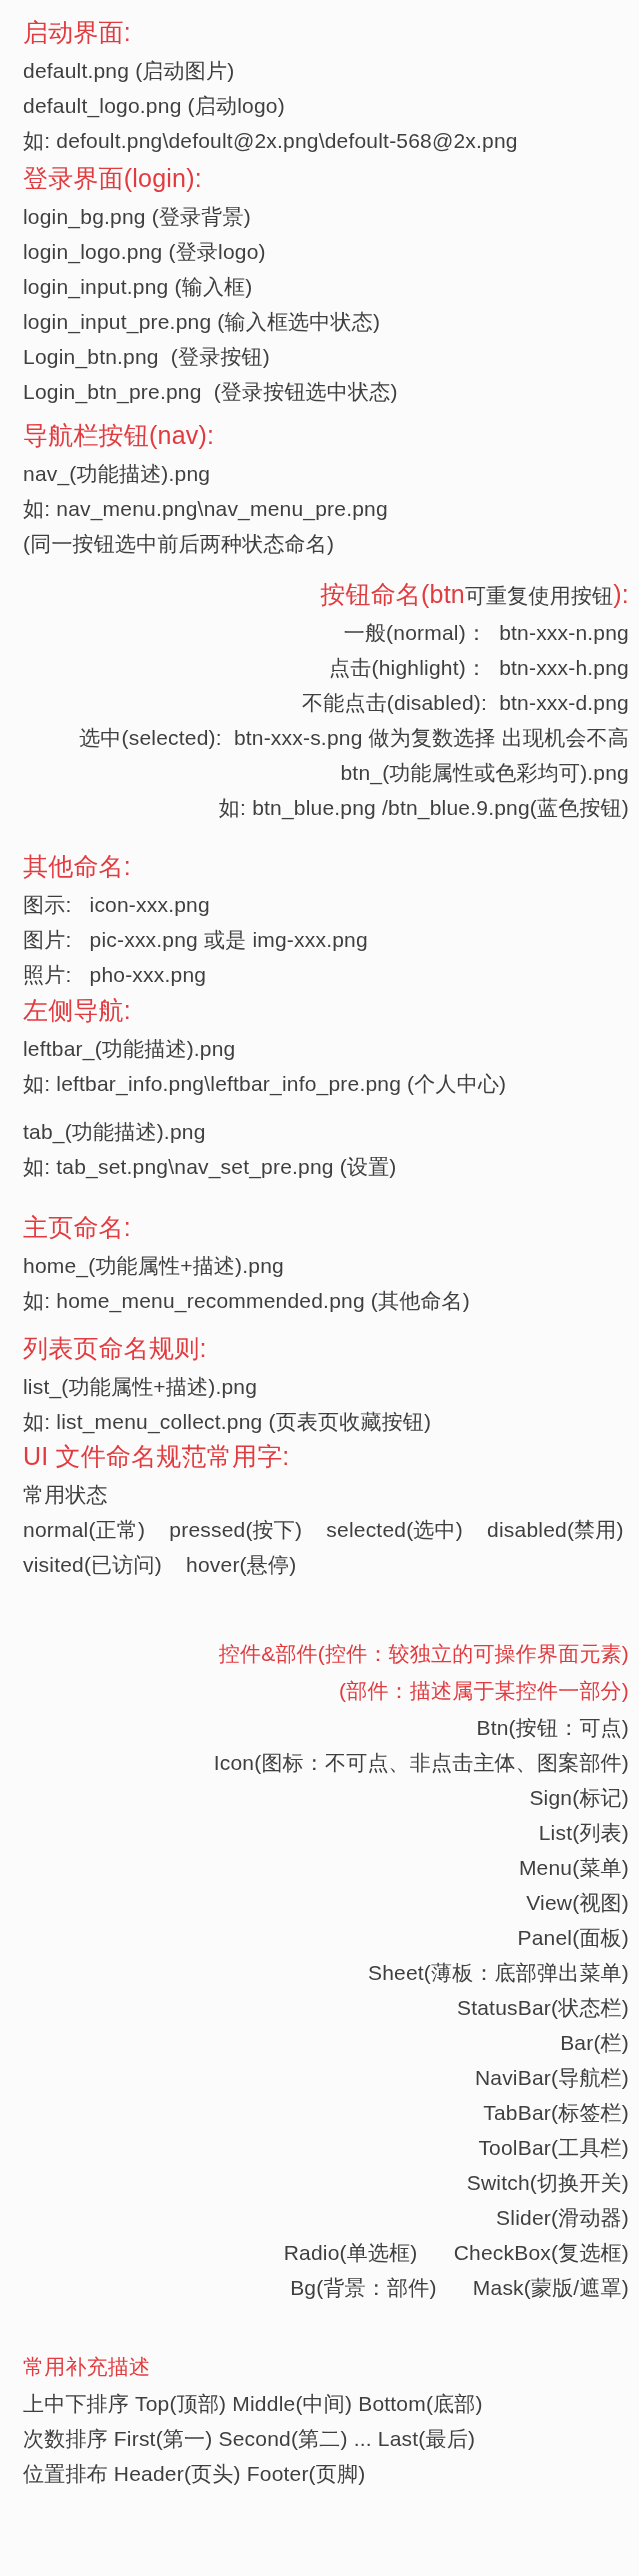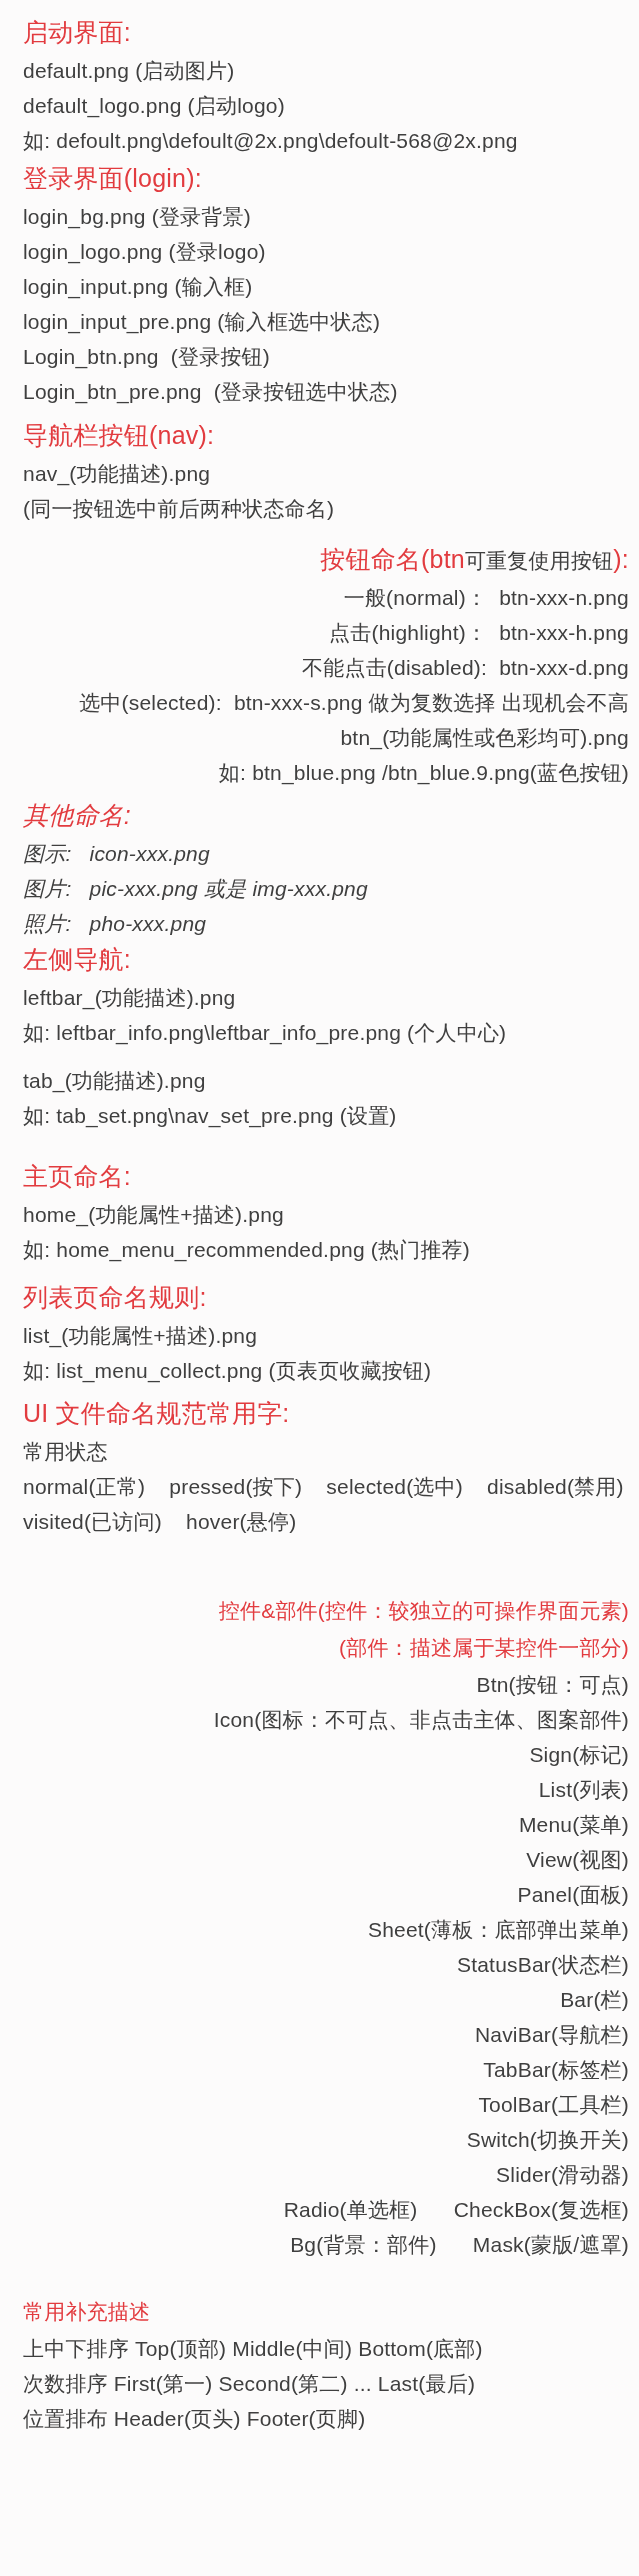--- a/index.html
+++ b/index.html
@@ -28,28 +28,28 @@
   }
   .hpart-red { color: #e23b3f; }
   .hpart-dark { color: #3f3f3f; }
   .sz-lg { font-size: 25px; }
   .sz-sm { font-size: 21px; }
   section { margin: 0; }
   
   section:nth-of-type(2)  { margin-top: 3px;  }
   section:nth-of-type(3)  { margin-top: 9px;  }
   section:nth-of-type(4)  { margin-top: 16px; text-align: right; }
-  section:nth-of-type(5)  { margin-top: 8px; font-style: italic; }
+  section:nth-of-type(5)  { margin-top: 24px; }
   section:nth-of-type(6)  { margin-top: 1px;  }
   section:nth-of-type(7)  { margin-top: 13px; }
   section:nth-of-type(8)  { margin-top: 26px; }
   section:nth-of-type(9)  { margin-top: 13px; }
-  section:nth-of-type(10) { margin-top: 8px;  }
+  section:nth-of-type(10) {  }
   section:nth-of-type(11) { margin-top: 54px; text-align: right; }
-  section:nth-of-type(12) { margin-top: 32px; }
+  section:nth-of-type(12) { margin-top: 44px; }
 </style>
 </head>
 <body>
 
 <div class="page">
   <div id="sections-root">
       <section>
         <div class="heading-line"><span class="hpart-red sz-lg">启动界面:</span></div>
         <div class="line">default.png (启动图片)</div>
         <div class="line">default_logo.png (启动logo)</div>
@@ -60,20 +60,21 @@
         <div class="line">login_bg.png (登录背景)</div>
         <div class="line">login_logo.png (登录logo)</div>
         <div class="line">login_input.png (输入框)</div>
         <div class="line">login_input_pre.png (输入框选中状态)</div>
         <div class="line">Login_btn.png  (登录按钮)</div>
         <div class="line">Login_btn_pre.png  (登录按钮选中状态)</div>
       </section>
       <section>
         <div class="heading-line"><span class="hpart-red sz-lg">导航栏按钮(nav):</span></div>
         <div class="line">nav_(功能描述).png</div>
+        <div class="line">如: nav_menu.png\nav_menu_pre.png</div>
         <div class="line">(同一按钮选中前后两种状态命名)</div>
       </section>
       <section>
         <div class="heading-line"><span class="hpart-red sz-lg">按钮命名(btn</span><span class="hpart-dark sz-sm">可重复使用按钮</span><span class="hpart-red sz-lg">):</span></div>
         <div class="line">一般(normal)：  btn-xxx-n.png</div>
         <div class="line">点击(highlight)：  btn-xxx-h.png</div>
         <div class="line">不能点击(disabled):  btn-xxx-d.png</div>
         <div class="line">选中(selected):  btn-xxx-s.png 做为复数选择 出现机会不高</div>
         <div class="line">btn_(功能属性或色彩均可).png</div>
         <div class="line">如: btn_blue.png /btn_blue.9.png(蓝色按钮)</div>
@@ -89,21 +90,21 @@
         <div class="line">leftbar_(功能描述).png</div>
         <div class="line">如: leftbar_info.png\leftbar_info_pre.png (个人中心)</div>
       </section>
       <section>
         <div class="line">tab_(功能描述).png</div>
         <div class="line">如: tab_set.png\nav_set_pre.png (设置)</div>
       </section>
       <section>
         <div class="heading-line"><span class="hpart-red sz-lg">主页命名:</span></div>
         <div class="line">home_(功能属性+描述).png</div>
-        <div class="line">如: home_menu_recommended.png (热门推荐)</div>
+        <div class="line">如: home_menu_recommended.png (其他命名)</div>
       </section>
       <section>
         <div class="heading-line"><span class="hpart-red sz-lg">列表页命名规则:</span></div>
         <div class="line">list_(功能属性+描述).png</div>
         <div class="line">如: list_menu_collect.png (页表页收藏按钮)</div>
       </section>
       <section>
         <div class="heading-line"><span class="hpart-red sz-lg">UI 文件命名规范常用字:</span></div>
         <div class="line">常用状态</div>
         <div class="line">normal(正常)    pressed(按下)    selected(选中)    disabled(禁用)</div>

